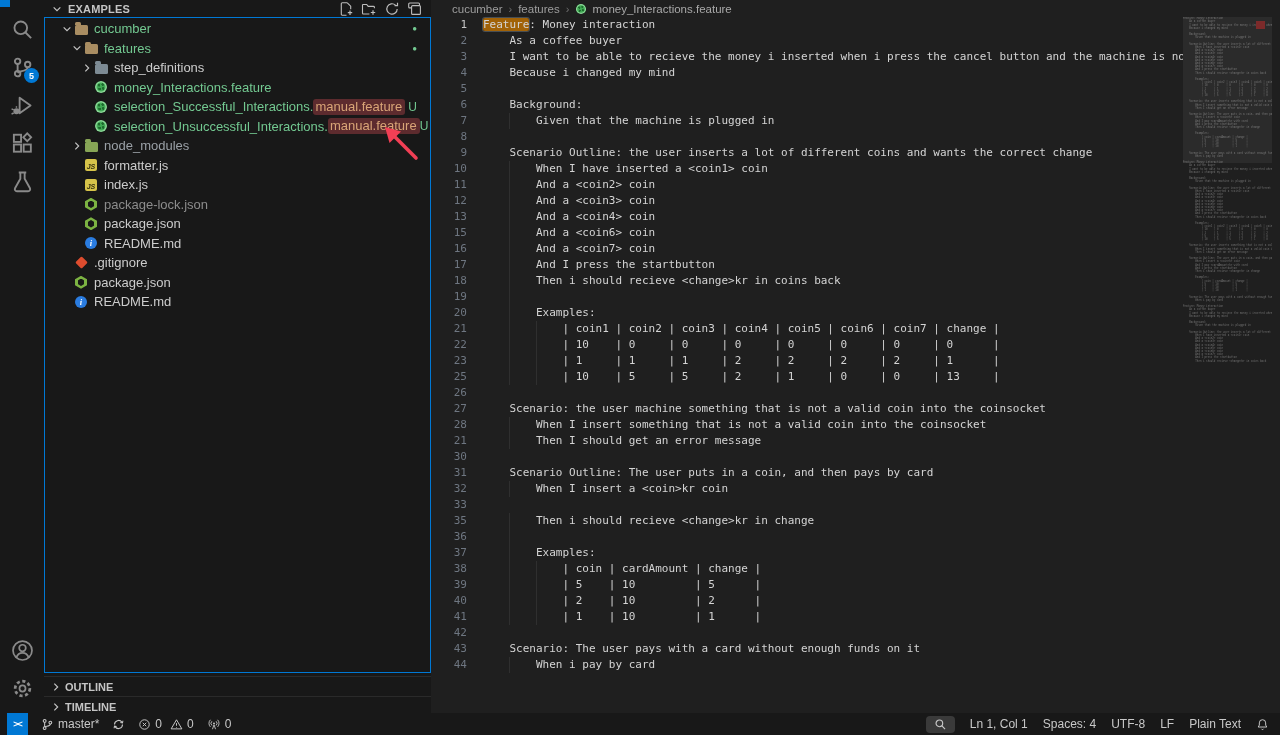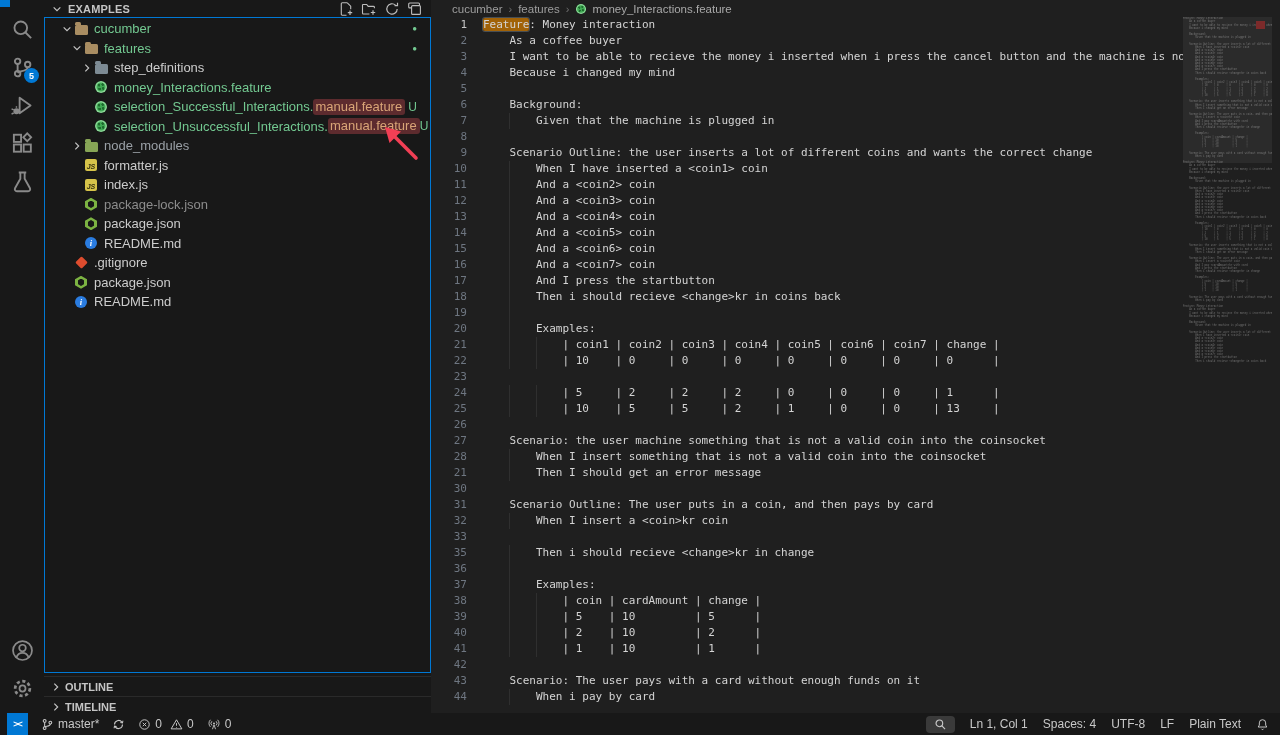--- a/index.html
+++ b/index.html
@@ -416,31 +416,29 @@
       <div class="cl"><span class="ln">4</span><span class="ct">    Because i changed my mind</span></div>
       <div class="cl"><span class="ln">5</span><span class="ct"> </span></div>
       <div class="cl"><span class="ln">6</span><span class="ct">    Background:</span></div>
       <div class="cl"><span class="ln">7</span><span class="ct"><span class="guide" style="left:4ch"></span>        Given that the machine is plugged in</span></div>
       <div class="cl"><span class="ln">8</span><span class="ct"> </span></div>
       <div class="cl"><span class="ln">9</span><span class="ct">    Scenario Outline: the user inserts a lot of different coins and wants the correct change</span></div>
       <div class="cl"><span class="ln">10</span><span class="ct"><span class="guide" style="left:4ch"></span>        When I have inserted a &lt;coin1&gt; coin</span></div>
       <div class="cl"><span class="ln">11</span><span class="ct"><span class="guide" style="left:4ch"></span>        And a &lt;coin2&gt; coin</span></div>
       <div class="cl"><span class="ln">12</span><span class="ct"><span class="guide" style="left:4ch"></span>        And a &lt;coin3&gt; coin</span></div>
       <div class="cl"><span class="ln">13</span><span class="ct"><span class="guide" style="left:4ch"></span>        And a &lt;coin4&gt; coin</span></div>
-      <div class="cl"><span class="ln">14</span><span class="ct"><span class="guide" style="left:4ch"></span>        And a &lt;coin5&gt; coin</span></div>
       <div class="cl"><span class="ln">15</span><span class="ct"><span class="guide" style="left:4ch"></span>        And a &lt;coin6&gt; coin</span></div>
       <div class="cl"><span class="ln">16</span><span class="ct"><span class="guide" style="left:4ch"></span>        And a &lt;coin7&gt; coin</span></div>
       <div class="cl"><span class="ln">17</span><span class="ct"><span class="guide" style="left:4ch"></span>        And I press the startbutton</span></div>
       <div class="cl"><span class="ln">18</span><span class="ct"><span class="guide" style="left:4ch"></span>        Then i should recieve &lt;change&gt;kr in coins back</span></div>
       <div class="cl"><span class="ln">19</span><span class="ct"><span class="guide" style="left:4ch"></span> </span></div>
       <div class="cl"><span class="ln">20</span><span class="ct"><span class="guide" style="left:4ch"></span>        Examples:</span></div>
       <div class="cl"><span class="ln">21</span><span class="ct"><span class="guide" style="left:4ch"></span><span class="guide" style="left:8ch"></span>            | coin1 | coin2 | coin3 | coin4 | coin5 | coin6 | coin7 | change |</span></div>
       <div class="cl"><span class="ln">22</span><span class="ct"><span class="guide" style="left:4ch"></span><span class="guide" style="left:8ch"></span>            | 10    | 0     | 0     | 0     | 0     | 0     | 0     | 0      |</span></div>
-      <div class="cl"><span class="ln">23</span></div>
-      <div class="cl"><span class="ln">24</span><span class="ct"><span class="guide" style="left:4ch"></span><span class="guide" style="left:8ch"></span>            | 5     | 2     | 2     | 2     | 0     | 0     | 0     | 1      |</span></div>
+      <div class="cl"><span class="ln">23</span><span class="ct"><span class="guide" style="left:4ch"></span><span class="guide" style="left:8ch"></span>            | 1     | 1     | 1     | 2     | 2     | 2     | 2     | 1      |</span></div>
       <div class="cl"><span class="ln">25</span><span class="ct"><span class="guide" style="left:4ch"></span><span class="guide" style="left:8ch"></span>            | 10    | 5     | 5     | 2     | 1     | 0     | 0     | 13     |</span></div>
       <div class="cl"><span class="ln">26</span><span class="ct"> </span></div>
       <div class="cl"><span class="ln">27</span><span class="ct">    Scenario: the user machine something that is not a valid coin into the coinsocket</span></div>
       <div class="cl"><span class="ln">28</span><span class="ct"><span class="guide" style="left:4ch"></span>        When I insert something that is not a valid coin into the coinsocket</span></div>
       <div class="cl"><span class="ln">21</span><span class="ct"><span class="guide" style="left:4ch"></span>        Then I should get an error message</span></div>
       <div class="cl"><span class="ln">30</span><span class="ct"> </span></div>
       <div class="cl"><span class="ln">31</span><span class="ct">    Scenario Outline: The user puts in a coin, and then pays by card</span></div>
       <div class="cl"><span class="ln">32</span><span class="ct"><span class="guide" style="left:4ch"></span>        When I insert a &lt;coin&gt;kr coin</span></div>
       <div class="cl"><span class="ln">33</span></div>
       <div class="cl"><span class="ln">35</span><span class="ct"><span class="guide" style="left:4ch"></span>        Then i should recieve &lt;change&gt;kr in change</span></div>

